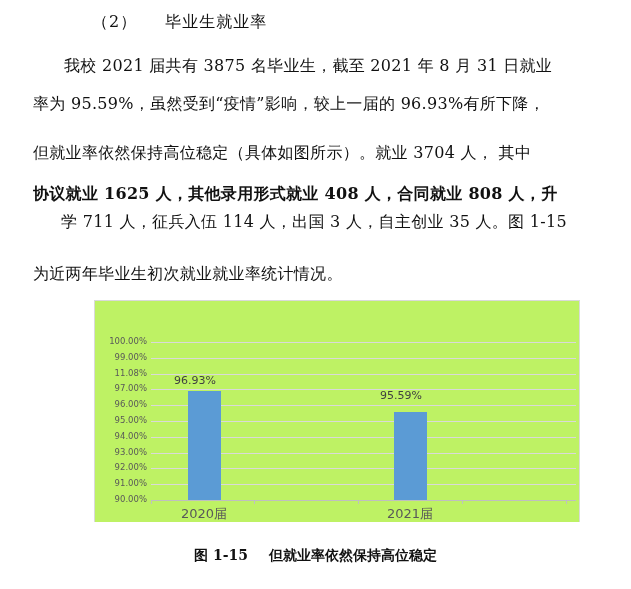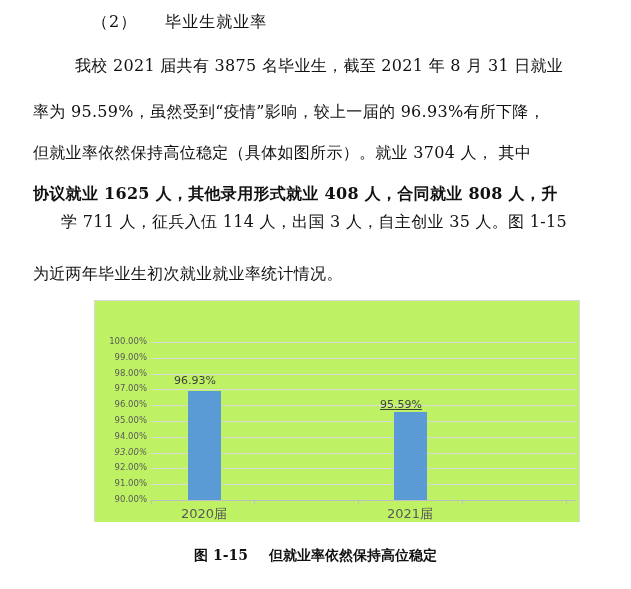--- a/index.html
+++ b/index.html
@@ -27,62 +27,62 @@
   </style>
 </head>
 <body>
 
 <div class="heading">
   <span class="num">（2）</span>
   <span>毕业生就业率</span>
 </div>
 
 <div class="para">
-  <div class="line" style="left:42px; top:56px;">我校 2021 届共有  3875 名毕业生，截至  2021  年  8 月  31 日就业</div>
-  <div class="line" style="top:94px;margin-top:8px;">率为  95.59%，虽然受到“疫情”影响，较上一届的  96.93%有所下降，</div>
+  <div class="line" style="left:31px; top:56px;">我校 2021 届共有  3875 名毕业生，截至  2021  年  8 月  31 日就业</div>
+  <div class="line" style="top:94px;">率为  95.59%，虽然受到“疫情”影响，较上一届的  96.93%有所下降，</div>
   <div class="line" style="top:143px;">但就业率依然保持高位稳定（具体如图所示）。就业  3704  人，  其中</div>
   <div class="line" style="top:184px;font-weight:bold;">协议就业  1625 人，其他录用形式就业  408  人，合同就业 808 人，升</div>
   <div class="line" style="top:212px;margin-left:28px;">学  711  人，征兵入伍  114  人，出国  3  人，自主创业  35  人。图 1-15</div>
   <div class="line" style="top:264px;">为近两年毕业生初次就业就业率统计情况。</div>
 </div>
 
 <div class="chart-frame">
   <div class="plot" id="plot">
       <div class="grid" style="top: 41px;"></div>
       <div class="ytick" style="top: 35px;">100.00%</div>
       <div class="grid" style="top: 56.8px;"></div>
       <div class="ytick" style="top: 50.8px;">99.00%</div>
       <div class="grid" style="top: 72.6px;"></div>
-      <div class="ytick" style="top: 66.6px;">98.00%</div>
+      <div class="ytick" style="top: 66.6px;">11.08%</div>
       <div class="grid" style="top: 88.4px;"></div>
       <div class="ytick" style="top: 82.4px;">97.00%</div>
       <div class="grid" style="top: 104.2px;"></div>
       <div class="ytick" style="top: 98.2px;">96.00%</div>
       <div class="grid" style="top: 120px;"></div>
       <div class="ytick" style="top: 114px;">95.00%</div>
       <div class="grid" style="top: 135.8px;"></div>
       <div class="ytick" style="top: 129.8px;">94.00%</div>
       <div class="grid" style="top: 151.6px;"></div>
-      <div class="ytick" style="top: 145.6px; font-style: italic;">93.00%</div>
+      <div class="ytick" style="top: 145.6px;">93.00%</div>
       <div class="grid" style="top: 167.4px;"></div>
       <div class="ytick" style="top: 161.4px;">92.00%</div>
       <div class="grid" style="top: 183.2px;"></div>
       <div class="ytick" style="top: 177.2px;">91.00%</div>
       <div class="axis" style="top: 199px;"></div>
       <div class="ytick" style="top: 193px;">90.00%</div>
       <div class="tick" style="left: 56px; top: 199px;"></div>
       <div class="tick" style="left: 159px; top: 199px;"></div>
       <div class="tick" style="left: 263px; top: 199px;"></div>
       <div class="tick" style="left: 367px; top: 199px;"></div>
       <div class="tick" style="left: 471px; top: 199px;"></div>
       <div class="bar" style="left: 93px; top: 89.506px; height: 109.494px; background: rgb(91, 155, 213);"></div>
       <div class="dlabel" style="left: 79px; top: 72.506px;">96.93%</div>
       <div class="xlabel" style="left: 79px; top: 204px;">2020届</div>
       <div class="bar" style="left: 299px; top: 110.678px; height: 88.322px; background: rgb(91, 155, 213);"></div>
-      <div class="dlabel" style="left: 285px; top: 97px; text-decoration: underline;">95.59%</div>
+      <div class="dlabel" style="left: 285px; top: 88px;">95.59%</div>
       <div class="xlabel" style="left: 285px; top: 204px;">2021届</div>
     </div>
 </div>
 
 <div class="caption">
   <span class="fig">图 1-15</span>
   <span>但就业率依然保持高位稳定</span>
 </div>
 
 </body></html>

